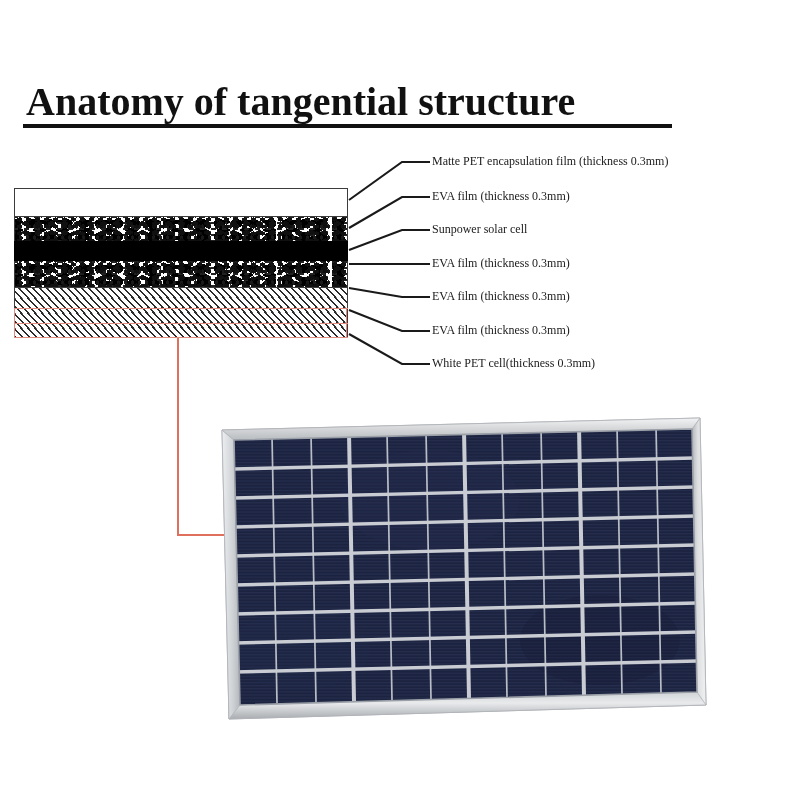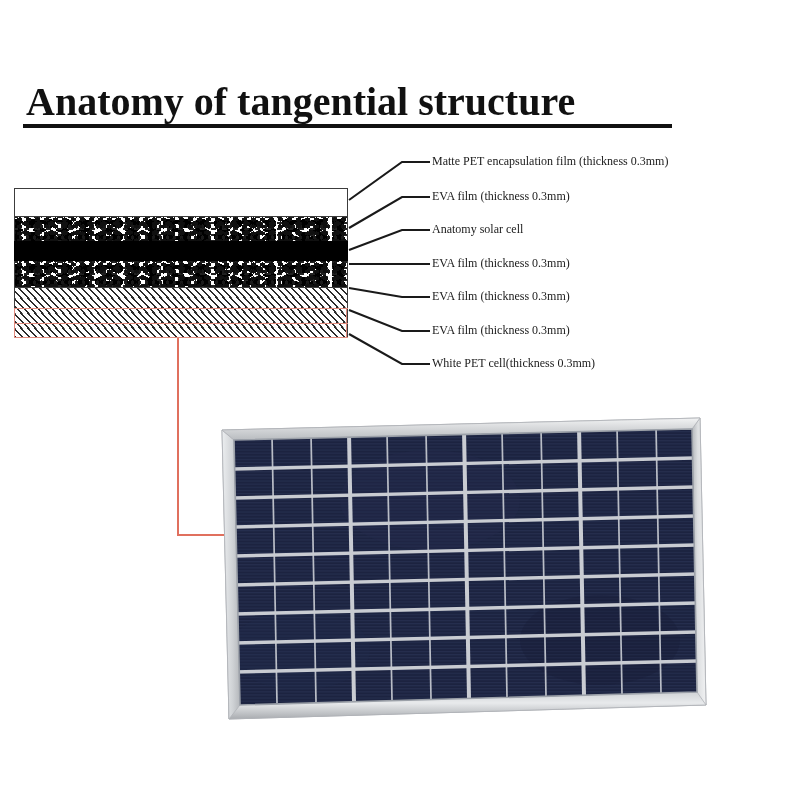--- a/index.html
+++ b/index.html
@@ -144,21 +144,21 @@
     <polyline points="349,228 402,197 430,197" fill="none" stroke="#1a1a1a" stroke-width="2.1"></polyline>
     <polyline points="349,250 402,230 430,230" fill="none" stroke="#1a1a1a" stroke-width="2.1"></polyline>
     <polyline points="349,264 402,264 430,264" fill="none" stroke="#1a1a1a" stroke-width="2.1"></polyline>
     <polyline points="349,288 402,297 430,297" fill="none" stroke="#1a1a1a" stroke-width="2.1"></polyline>
     <polyline points="349,310 402,331 430,331" fill="none" stroke="#1a1a1a" stroke-width="2.1"></polyline>
     <polyline points="349,334 402,364 430,364" fill="none" stroke="#1a1a1a" stroke-width="2.1"></polyline>
   </svg>
 
   <div class="lbl" style="left:432px;top:155px;">Matte PET encapsulation film (thickness 0.3mm)</div>
   <div class="lbl" style="left:432px;top:190px;">EVA film (thickness 0.3mm)</div>
-  <div class="lbl" style="left:432px;top:223px;">Anatomy solar cell</div>
+  <div class="lbl" style="left:432px;top:223px;">Sunpower solar cell</div>
   <div class="lbl" style="left:432px;top:257px;">EVA film (thickness 0.3mm)</div>
   <div class="lbl" style="left:432px;top:290px;">EVA film (thickness 0.3mm)</div>
   <div class="lbl" style="left:432px;top:324px;">EVA film (thickness 0.3mm)</div>
   <div class="lbl" style="left:432px;top:357px;">White PET cell(thickness 0.3mm)</div>
 
   <div class="conn" style="left:177px;top:338px;width:1.6px;height:198px;"></div>
   <div class="conn" style="left:177px;top:534px;width:52px;height:1.6px;"></div>
 
   <div id="panel-wrap">
     <svg viewBox="0 0 800 800" width="800" height="800">

